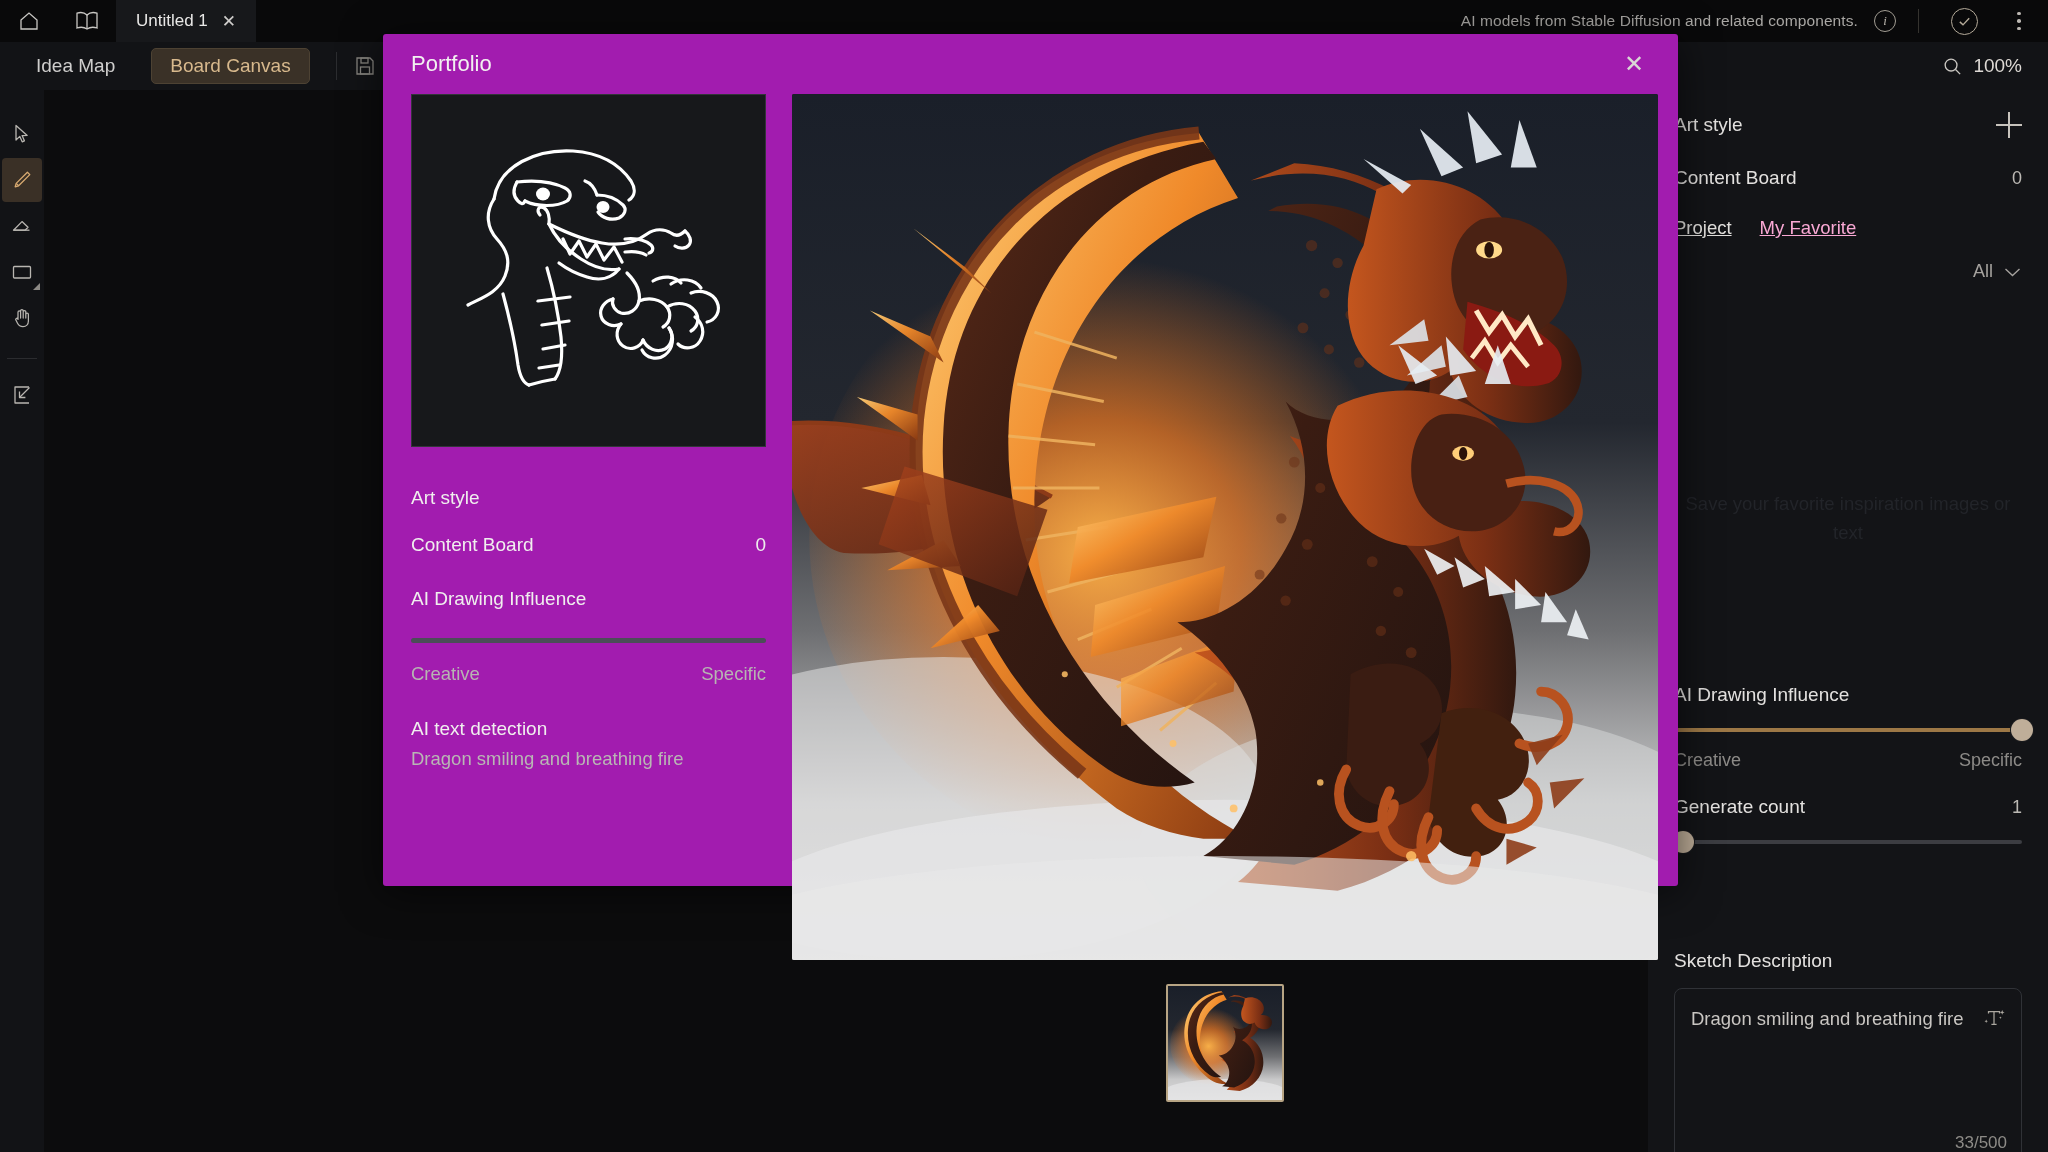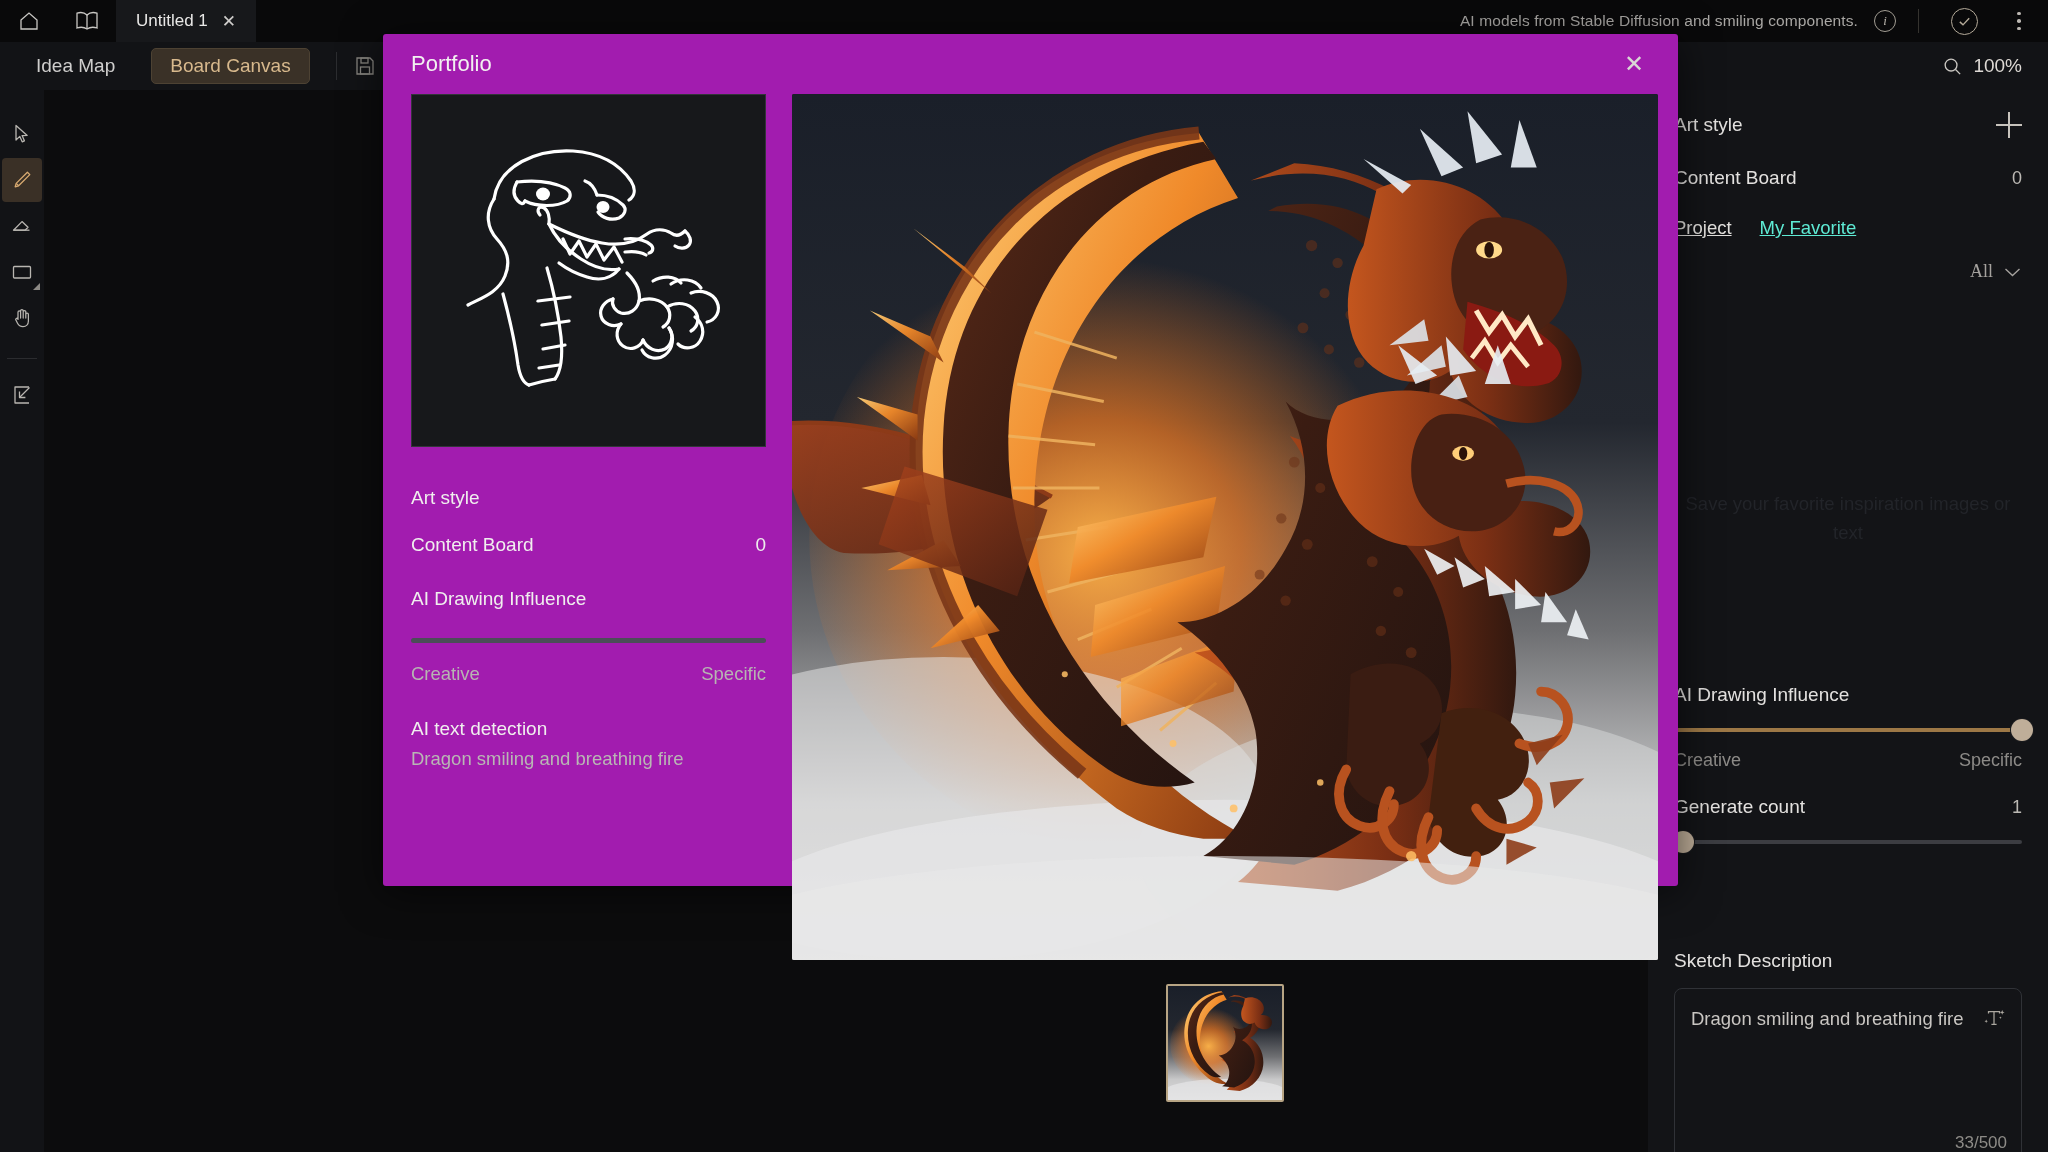--- a/index.html
+++ b/index.html
@@ -99,24 +99,24 @@
     width: 26px; height: 26px; position: relative; cursor: pointer;
   }
   .plus::before, .plus::after {
     content:""; position:absolute; background:#c7c3bc;
   }
   .plus::before { left: 0; top: 12px; width: 26px; height: 1.6px; }
   .plus::after { top: 0; left: 12px; height: 26px; width: 1.6px; }
   .rp-count { color: #bcb9b4; font-size: 18px; }
   .rp-tabs { display: flex; gap: 28px; padding-top: 28px; }
   .rp-tab { font-size: 18.5px; color: #e2e0dd; text-decoration: underline; }
-  .rp-tab.dim { color: #5eead4; }
+  .rp-tab.dim { color: #f9a8d4; }
   .rp-filter {
     display: flex; align-items: center; justify-content: flex-end;
-    gap: 10px; padding-top: 22px; color: #a5a29e; font-size: 18px; font-family: Liberation Serif, serif;
+    gap: 10px; padding-top: 22px; color: #a5a29e; font-size: 18px;
   }
   .rp-empty {
     position: absolute; left: 26px; right: 26px; top: 400px;
     text-align: center; color: #222429; font-size: 18.5px; line-height: 1.55;
   }
   .rp-sec-title { color: #e3e1df; font-size: 19px; }
   .slider-track {
     position: relative; height: 4px; border-radius: 2px; background: #3c3d42;
     margin-top: 22px;
   }
@@ -201,21 +201,21 @@
       <svg width="26" height="24" viewBox="0 0 26 24" fill="none" stroke="currentColor" stroke-width="1.3">
         <path d="M13 6 C10 3.2 6 3.2 3 4.2 V19 C6 18 10 18 13 20 C16 18 20 18 23 19 V4.2 C20 3.2 16 3.2 13 6 Z"></path>
         <path d="M13 6 V20"></path>
       </svg>
     </div>
     <div class="doctab">
       <span>Untitled 1</span>
       <span class="x">✕</span>
     </div>
     <div class="tb-right">
-      <span class="tb-note">AI models from Stable Diffusion and smiling components.</span>
+      <span class="tb-note">AI models from Stable Diffusion and related components.</span>
       <span class="circ-i">i</span>
       <span class="tb-vline"></span>
       <span class="chk-circ">
         <svg width="15" height="15" viewBox="0 0 16 16" fill="none" stroke="#b4aa99" stroke-width="1.5">
           <path d="M3 8.4 L6.4 11.6 L13 4.6"></path>
         </svg>
       </span>
       <span class="dots-v">
           <i></i>
           <i></i>

